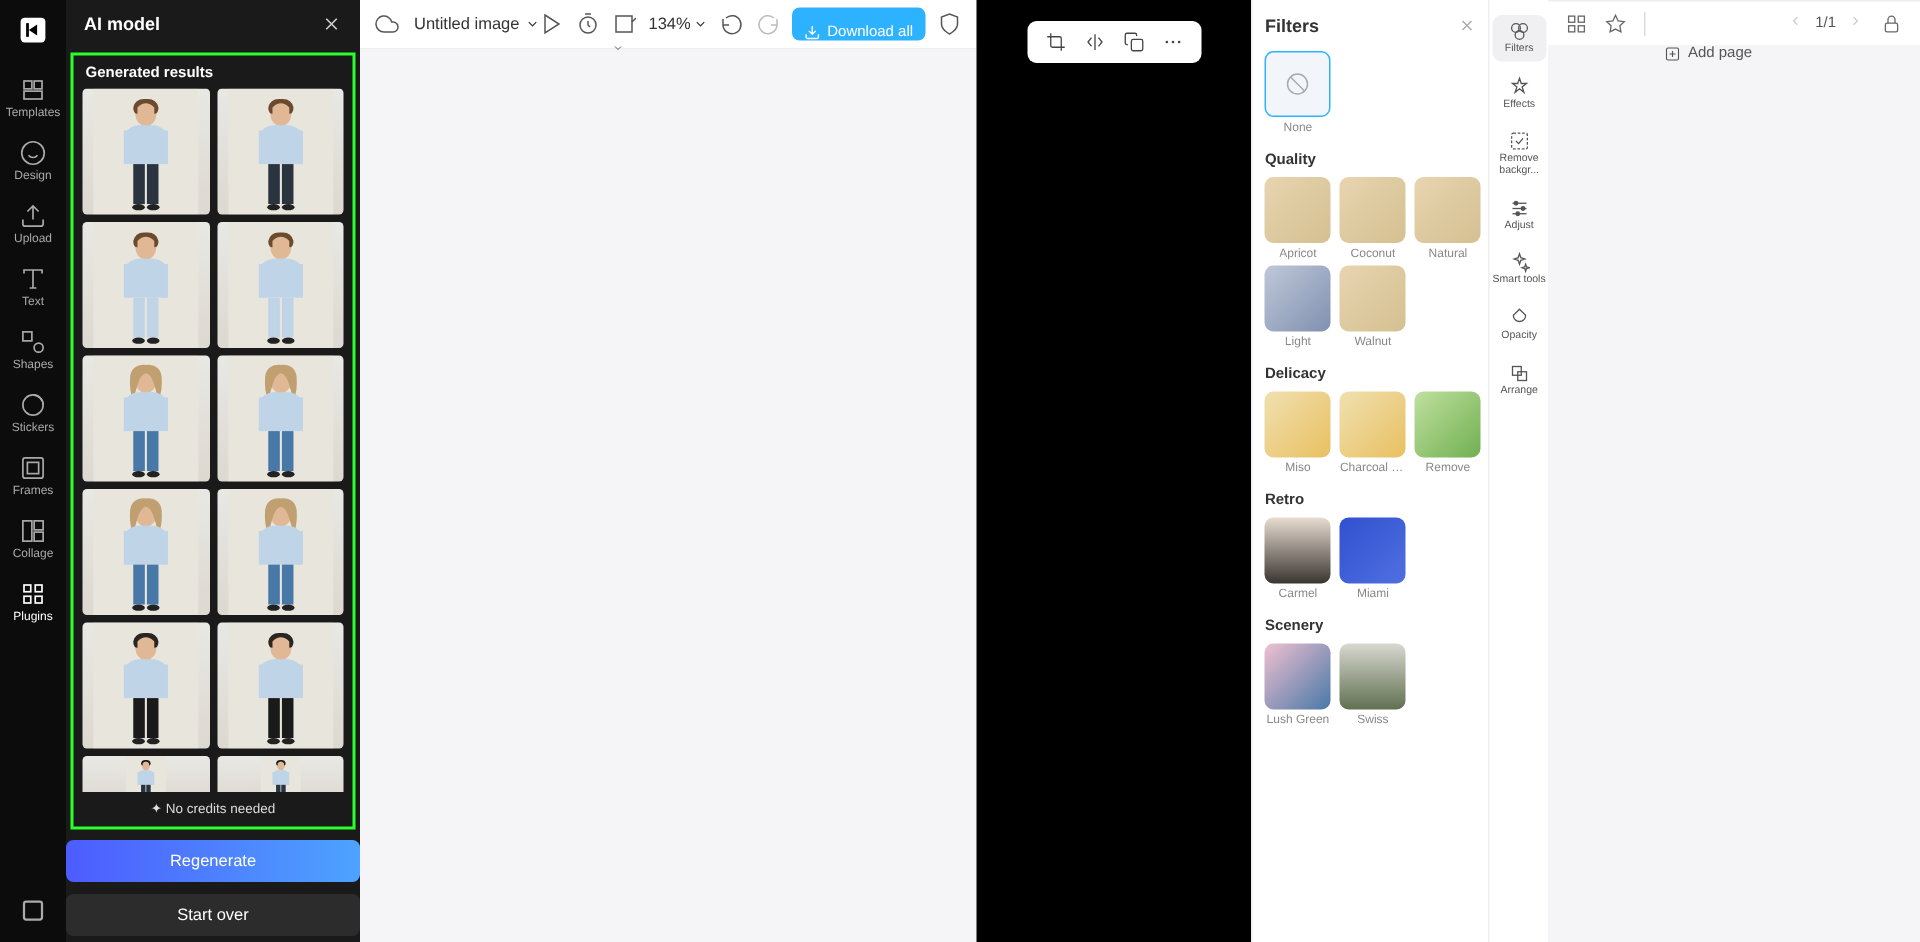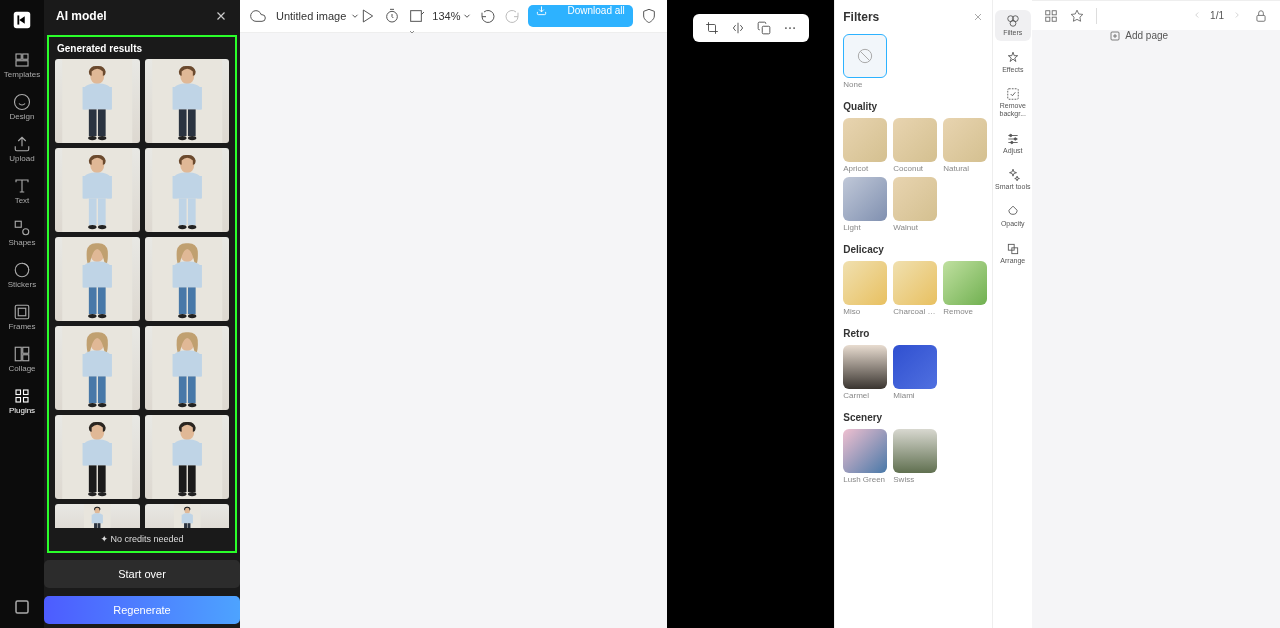--- a/index.html
+++ b/index.html
@@ -35,21 +35,21 @@
     
     
     .main-area { flex: 1; display: flex; flex-direction: row; }
     .topbar { height: 33px; background: #fff; display: flex; align-items: center; padding: 0 10px; border-bottom: 1px solid #eee; }
     .tb-left { display: flex; align-items: center; gap: 10px; }
     .tb-icon { width: 16px; height: 16px; color: #555; cursor: pointer; }
     .tb-title { font-size: 11px; color: #333; display: flex; align-items: center; gap: 4px; }
     .tb-center { flex: 1; }
     .tb-right { display: flex; align-items: center; gap: 8px; }
     .zoom { font-size: 11px; color: #333; display: flex; align-items: center; gap: 2px; }
-    .btn-download { background: #2db2ff; color: #fff; border: none; border-radius: 5px; height: 22px; padding: 0 8px; font-size: 10px; display: flex; align-items: flex-start; gap: 20px; cursor: pointer; }
+    .btn-download { background: #2db2ff; color: #fff; border: none; border-radius: 5px; height: 22px; padding: 0 8px; font-size: 10px; display: flex; align-items: flex-end; gap: 4px; cursor: pointer; }
     
     
     .canvas-wrap { flex: 1; display: flex; }
     .canvas-main { flex: 1; background: #000000; position: relative; overflow: hidden; }
     .page-label { position: absolute; top: 10px; left: 260px; font-size: 9px; color: #999; }
     .floating-toolbar { position: absolute; top: 14px; left: 50%; transform: translateX(-50%); background: #fff; border-radius: 6px; box-shadow: 0 1px 6px rgba(0,0,0,0.12); height: 28px; display: flex; align-items: center; gap: 12px; padding: 0 12px; z-index: 10; }
     .ft-icon { width: 14px; height: 14px; color: #444; cursor: pointer; }
     .canvas-board { position: absolute; top: 22px; left: 258px; width: 520px; height: 520px; background: #f0ede7; border: 1px solid #7ec8e3; }
     .sel-handle { position: absolute; width: 8px; height: 8px; background: #fff; border: 1px solid #7ec8e3; border-radius: 50%; }
     .h-tl { top: -4px; left: -4px; } .h-tr { top: -4px; right: -4px; }
@@ -59,21 +59,21 @@
     .canvas-icons-tr { position: absolute; top: 6px; right: 254px; display: flex; gap: 6px; color: #888; }
     .canvas-icons-tr svg { width: 13px; height: 13px; }
     .model-img { width: 100%; height: 100%; }
     
     
     .filters-panel { width: 158px; background: #fff; border-left: 1px solid #eee; padding: 10px 8px; overflow-y: auto; }
     .fp-header { display: flex; justify-content: space-between; align-items: center; margin-bottom: 10px; }
     .fp-title { font-size: 12px; font-weight: 600; }
     .fp-close { width: 12px; height: 12px; color: #aaa; cursor: pointer; }
     .filter-row { display: flex; gap: 6px; margin-bottom: 4px; }
-    .filter-item { width: 44px; display: flex; flex-direction: column; cursor: pointer; }
+    .filter-item { width: 44px; display: flex; flex-direction: column; align-items: center; cursor: pointer; }
     .filter-thumb { width: 44px; height: 44px; border-radius: 6px; background: linear-gradient(135deg, #e8d4b0, #d4c090); display: flex; align-items: center; justify-content: center; }
     .filter-thumb.none { background: #f2f6fa; border: 1.5px solid #2db2ff; }
     .filter-thumb.light { background: linear-gradient(135deg, #c0c8d8, #8090b0); }
     .filter-thumb.miso { background: linear-gradient(135deg, #f0e0b0, #e8c060); }
     .filter-thumb.snack { background: linear-gradient(135deg, #c0e0a0, #70b050); position: relative; }
     .filter-thumb.carmel { background: linear-gradient(180deg, #e8dcd0, #3a3530); }
     .filter-thumb.miami { background: linear-gradient(135deg, #3050d0, #5070e0); }
     .filter-thumb.lush { background: linear-gradient(135deg, #f0c0d0, #4878a8); }
     .filter-thumb.swiss { background: linear-gradient(180deg, #d8d8d0, #607050); }
     .filter-label { font-size: 8px; color: #888; margin-top: 2px; white-space: nowrap; overflow: hidden; text-overflow: ellipsis; max-width: 44px; }
@@ -376,22 +376,22 @@
               <rect x="51" y="72" width="11" height="38" fill="#2a3340"></rect>
     <rect x="29" y="40" width="7" height="32" fill="#bfd4e6"></rect>
               <rect x="64" y="40" width="7" height="32" fill="#bfd4e6"></rect>
     <ellipse cx="43" cy="113" rx="6" ry="3" fill="#222"></ellipse>
               <ellipse cx="57" cy="113" rx="6" ry="3" fill="#222"></ellipse>
             </svg>
           </div>
         </div>
       <div class="credits">✦ No credits needed</div>
     </div>
+    <button class="ai-btn btn-regen">Regenerate</button>
     <button class="ai-btn btn-startover">Start over</button>
-    <button class="ai-btn btn-regen">Regenerate</button>
   </div>
 
   <div class="main-area">
     <div class="topbar">
       <div class="tb-left">
         <div class="tb-icon"><svg viewBox="0 0 24 24" fill="none" stroke="currentColor" stroke-width="1.5">
               <path d="M18 10h-1.26A8 8 0 1 0 9 20h9a5 5 0 0 0 0-10z"></path>
             </svg></div>
         <div class="tb-title">
             <span>Untitled image</span> 

